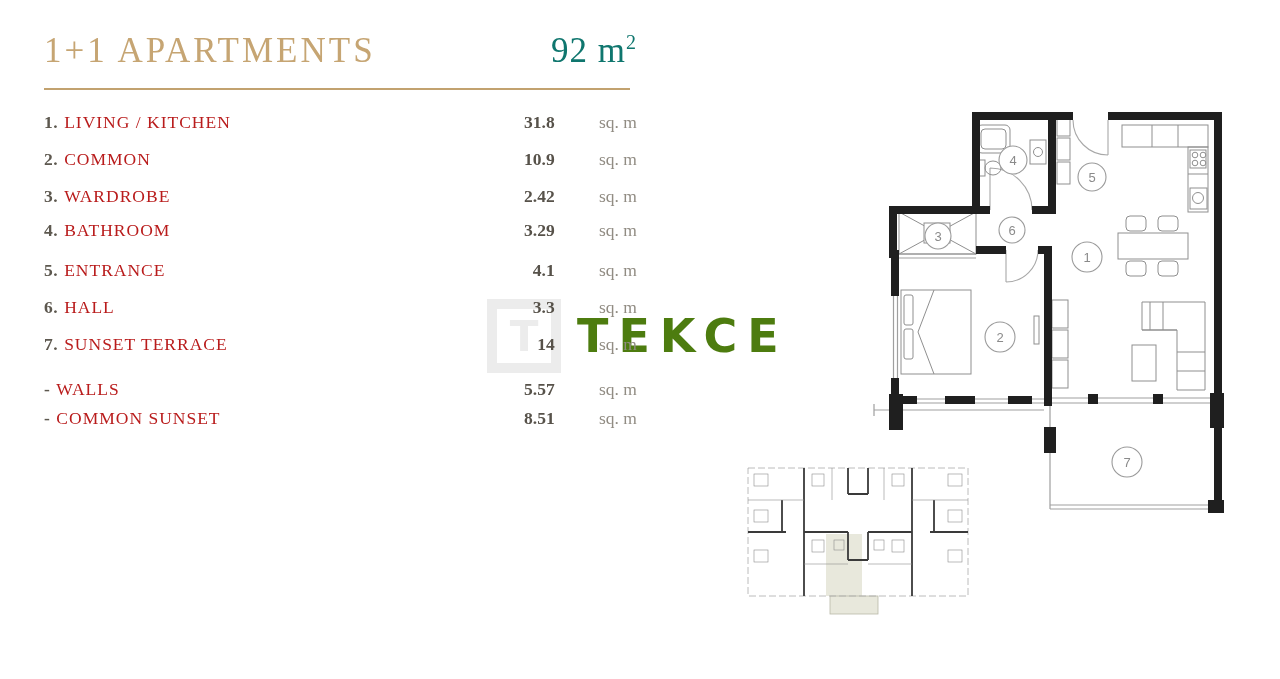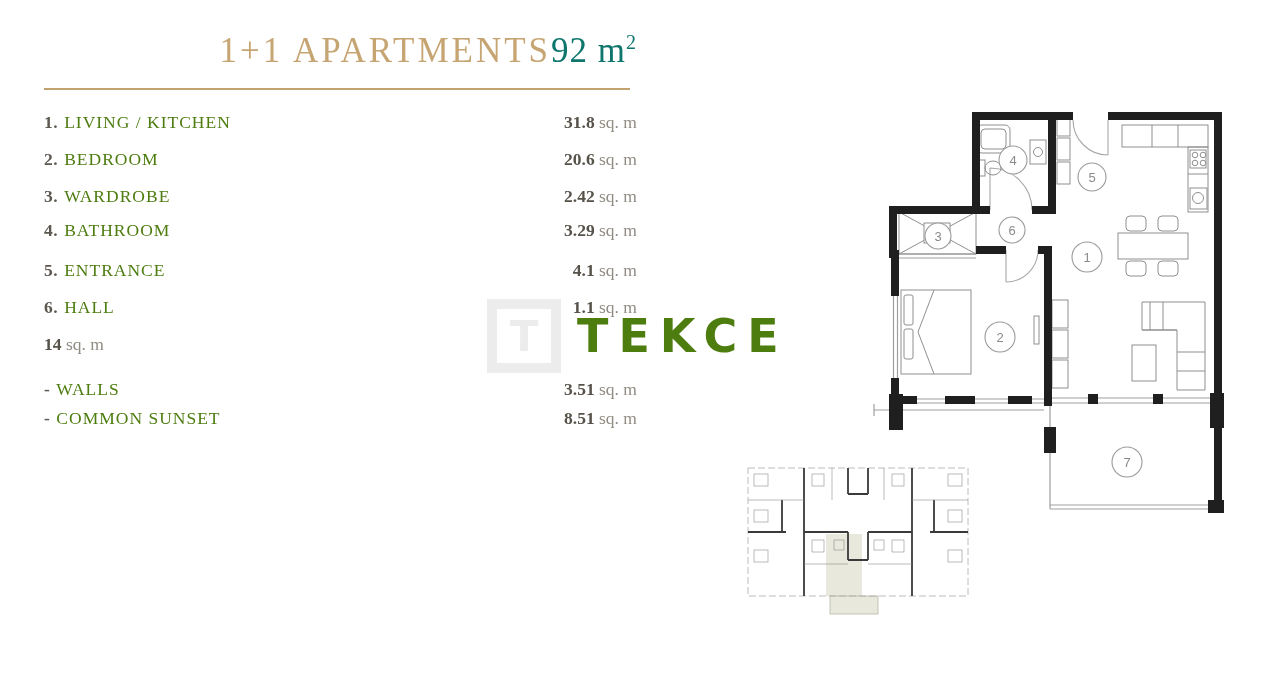--- a/index.html
+++ b/index.html
@@ -12,32 +12,32 @@
                z-index:1; user-select:none; }
   .wm-logo { width:74px; height:74px; border:10px solid #ececec; display:flex;
              align-items:center; justify-content:center;
              font-family:"DejaVu Sans", sans-serif; font-weight:bold; font-size:42px;
              color:#ececec; }
   .wm-text { margin-left:16px; font-family:"DejaVu Sans", sans-serif; font-weight:bold;
              font-size:46px; letter-spacing:10px; color:#4d7c0f; line-height:74px; }
 
   
   .legend { position:absolute; left:44px; top:28px; width:593px; z-index:2; }
-  .title-row { display:flex; justify-content:flex-end; align-items:flex-start; }
+  .title-row { display:flex; justify-content:space-between; align-items:flex-start; }
   .title { font-size:35px; letter-spacing:3px; color:#c6a573; line-height:46px; }
   .area  { font-size:35px; letter-spacing:1px; color:#0f766e; line-height:46px; }
   .area sup { font-size:20px; vertical-align:super; line-height:0; }
   .divider { position:absolute; left:0; top:60px; width:586px; height:2px; background:#c2a26f; }
   .rows { position:absolute; left:0; top:84px; width:593px; }
   .row { position:absolute; left:0; width:593px; display:flex; justify-content:space-between;
          font-size:17.5px; line-height:21px; }
   .r-num  { font-weight:bold; color:#5d584f; letter-spacing:0.5px; }
-  .r-name { color:#4d7c0f; letter-spacing:1px; margin-left:6px; }
+  .r-name { color:#b91c1c; letter-spacing:1px; margin-left:6px; }
   .r-val  { font-weight:bold; color:#57524a; }
-  .r-unit { color:#918c83; font-weight:normal; }
+  .r-unit { color:#918c83; font-weight:normal;padding-left:40px; }
 
   
   .plan { position:absolute; left:860px; top:100px; width:420px; height:430px; z-index:2; }
   .miniplan { position:absolute; left:742px; top:460px; width:232px; height:158px; z-index:2; }
   svg text { font-family:"Liberation Sans", sans-serif; }
 </style>
 </head>
 <body>
 
 <div class="stage">
@@ -54,45 +54,46 @@
       <div class="title">1+1 APARTMENTS</div>
       <div class="area"><span>92 m</span><sup>2</sup></div>
     </div>
     <div class="divider"></div>
     <div class="rows">
       <div class="row" style="top:0px">
           <span><span class="r-num">1.</span><span class="r-name">LIVING / KITCHEN</span></span>
           <span class="r-val"><span>31.8</span><span class="r-unit"> sq. m</span></span>
         </div>
       <div class="row" style="top:37px">
-          <span><span class="r-num">2.</span><span class="r-name">BEDROOM</span></span>
-          <span class="r-val"><span>20.6</span><span class="r-unit"> sq. m</span></span>
+          <span><span class="r-num">2.</span><span class="r-name">COMMON</span></span>
+          <span class="r-val"><span>10.9</span><span class="r-unit"> sq. m</span></span>
         </div>
       <div class="row" style="top:74px">
           <span><span class="r-num">3.</span><span class="r-name">WARDROBE</span></span>
           <span class="r-val"><span>2.42</span><span class="r-unit"> sq. m</span></span>
         </div>
       <div class="row" style="top:108px">
           <span><span class="r-num">4.</span><span class="r-name">BATHROOM</span></span>
           <span class="r-val"><span>3.29</span><span class="r-unit"> sq. m</span></span>
         </div>
       <div class="row" style="top:148px">
           <span><span class="r-num">5.</span><span class="r-name">ENTRANCE</span></span>
           <span class="r-val"><span>4.1</span><span class="r-unit"> sq. m</span></span>
         </div>
       <div class="row" style="top:185px">
           <span><span class="r-num">6.</span><span class="r-name">HALL</span></span>
-          <span class="r-val"><span>1.1</span><span class="r-unit"> sq. m</span></span>
+          <span class="r-val"><span>3.3</span><span class="r-unit"> sq. m</span></span>
         </div>
       <div class="row" style="top:222px">
+          <span><span class="r-num">7.</span><span class="r-name">SUNSET TERRACE</span></span>
           <span class="r-val"><span>14</span><span class="r-unit"> sq. m</span></span>
         </div>
       <div class="row" style="top:267px">
           <span><span class="r-num">-</span><span class="r-name">WALLS</span></span>
-          <span class="r-val"><span>3.51</span><span class="r-unit"> sq. m</span></span>
+          <span class="r-val"><span>5.57</span><span class="r-unit"> sq. m</span></span>
         </div>
       <div class="row" style="top:296px">
           <span><span class="r-num">-</span><span class="r-name">COMMON SUNSET</span></span>
           <span class="r-val"><span>8.51</span><span class="r-unit"> sq. m</span></span>
         </div>
     </div>
   </div>
 
   <svg class="plan" viewBox="0 0 420 430">
 

